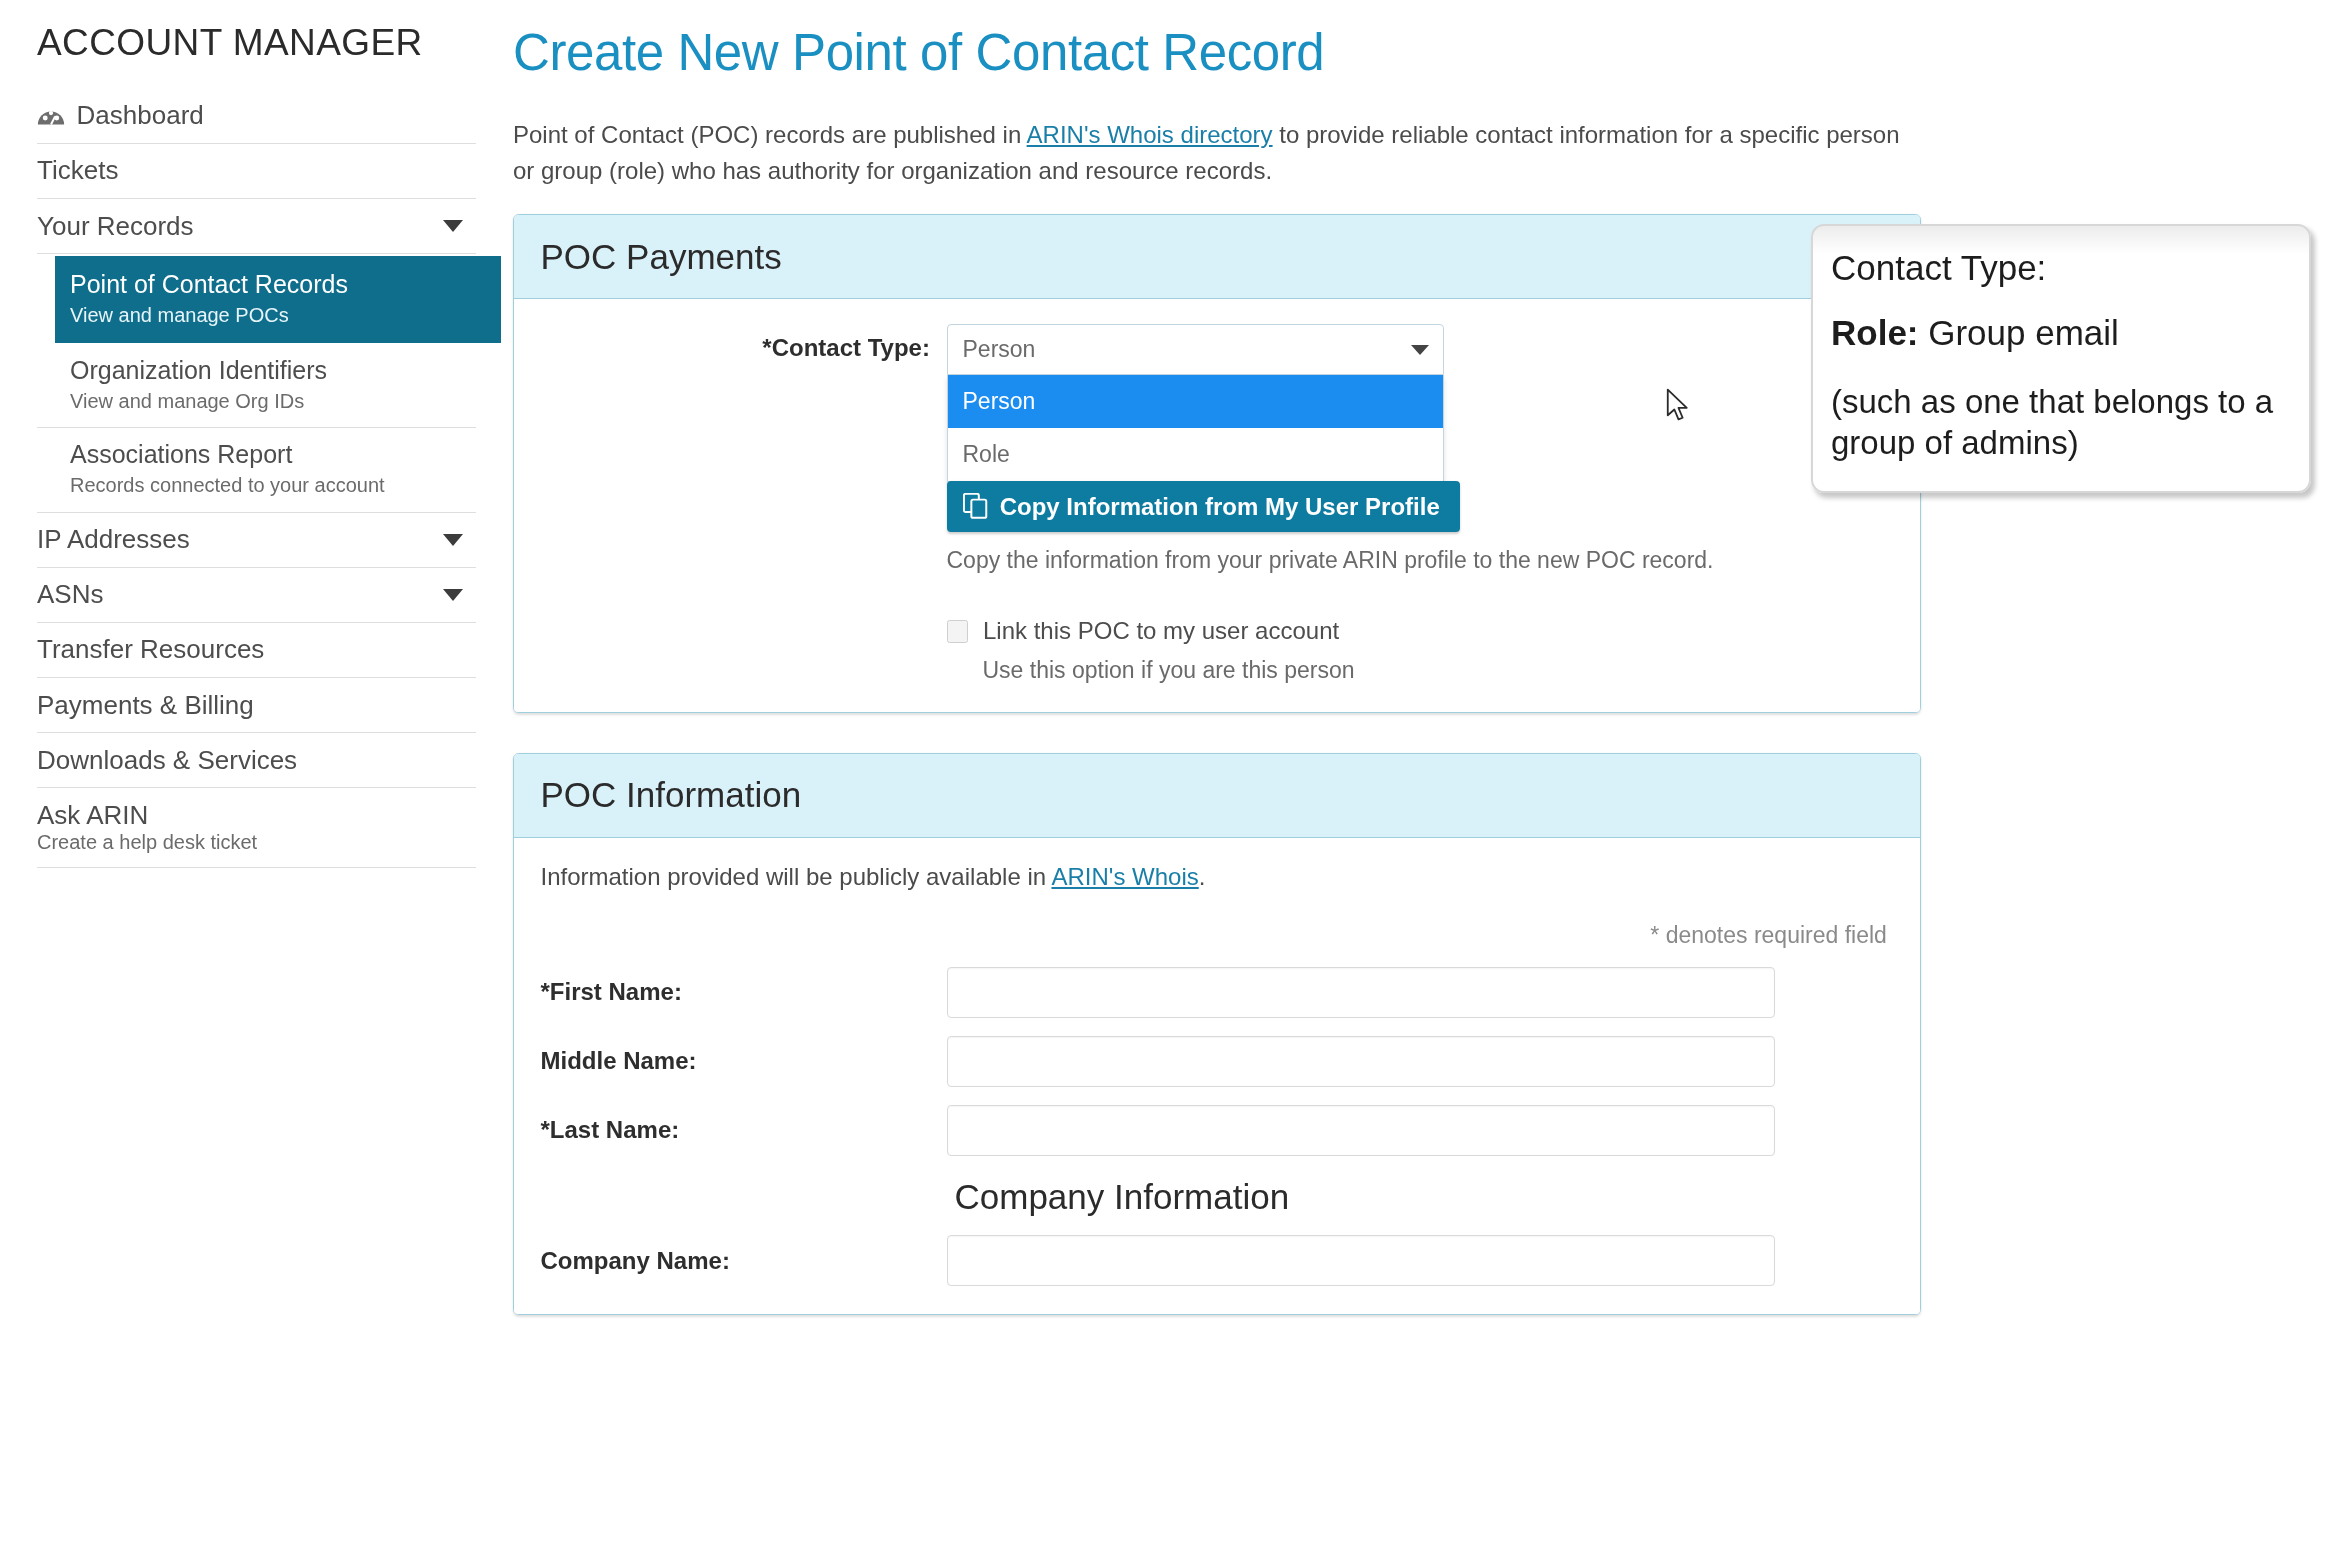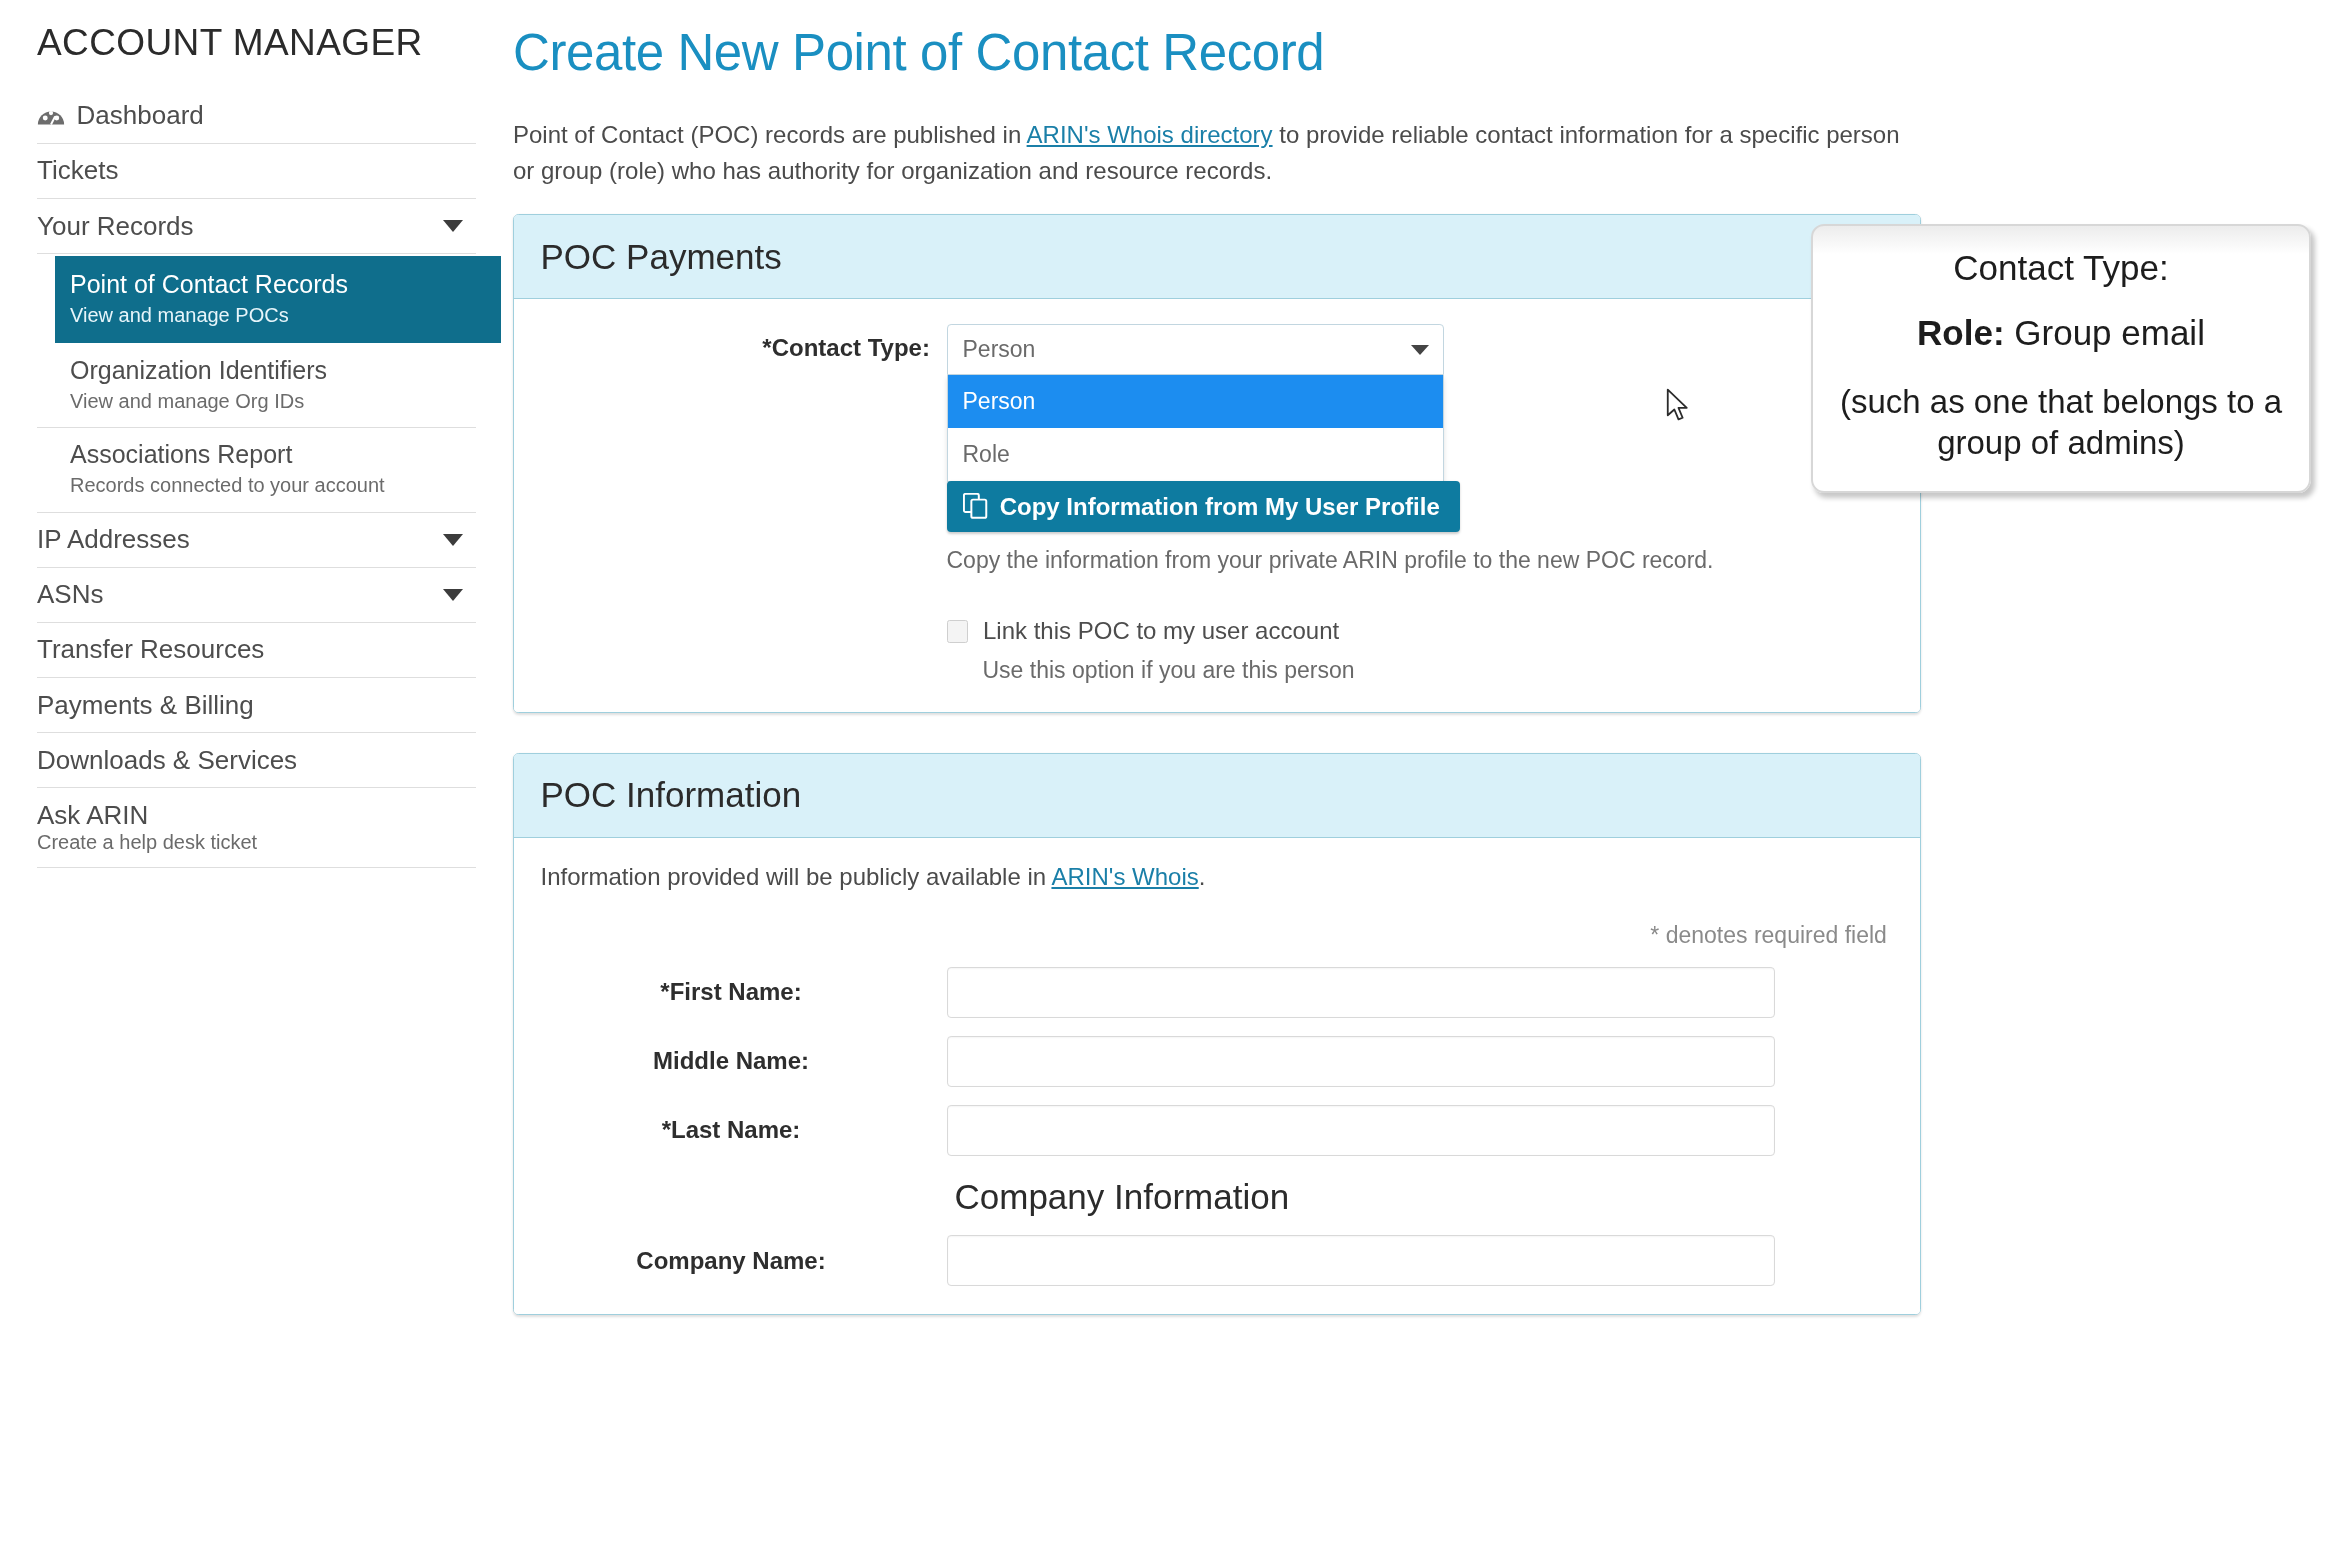--- a/index.html
+++ b/index.html
@@ -277,21 +277,21 @@
     margin-top: 21.5px;
     margin-bottom: 13.2px;
   }
   .input-row {
     display: flex;
     align-items: center;
     margin-top: 18px;
   }
   .input-label {
     width: 406px;
-    text-align: center;
+    text-align: left;
     padding-right: 25px;
     font-size: 24px;
     color: #2e2e2e;
     font-weight: bold;
     flex: none;
   }
   .text-input {
     width: 828px;
     height: 51px;
     border: 1.7px solid #d9d9d9;
@@ -303,21 +303,21 @@
   
   .callout {
     position: absolute;
     left: 1811px; top: 224px;
     width: 500px;
     border: 2.5px solid #d7d7d7;
     border-radius: 13.2px;
     background: linear-gradient(#ececec 0px, #ffffff 28px, #ffffff 100%);
     box-shadow: 3.3px 4.1px 5.8px rgba(0,0,0,0.22);
     padding: 21.5px 18px 28px 18px;
-    text-align: center;
+    text-align: left;
     z-index: 60;
   }
   .callout-line1 { font-size: 35px; color: #1d1d1d; margin-bottom: 25px; }
   .callout-line2 { font-size: 35px; color: #1d1d1d; margin-bottom: 28px; }
   .callout-line2 b { font-weight: bold; }
   .callout-line3 { font-size: 33px; color: #1d1d1d; line-height: 1.25; }
 
   
   .cursor {
     position: absolute;

